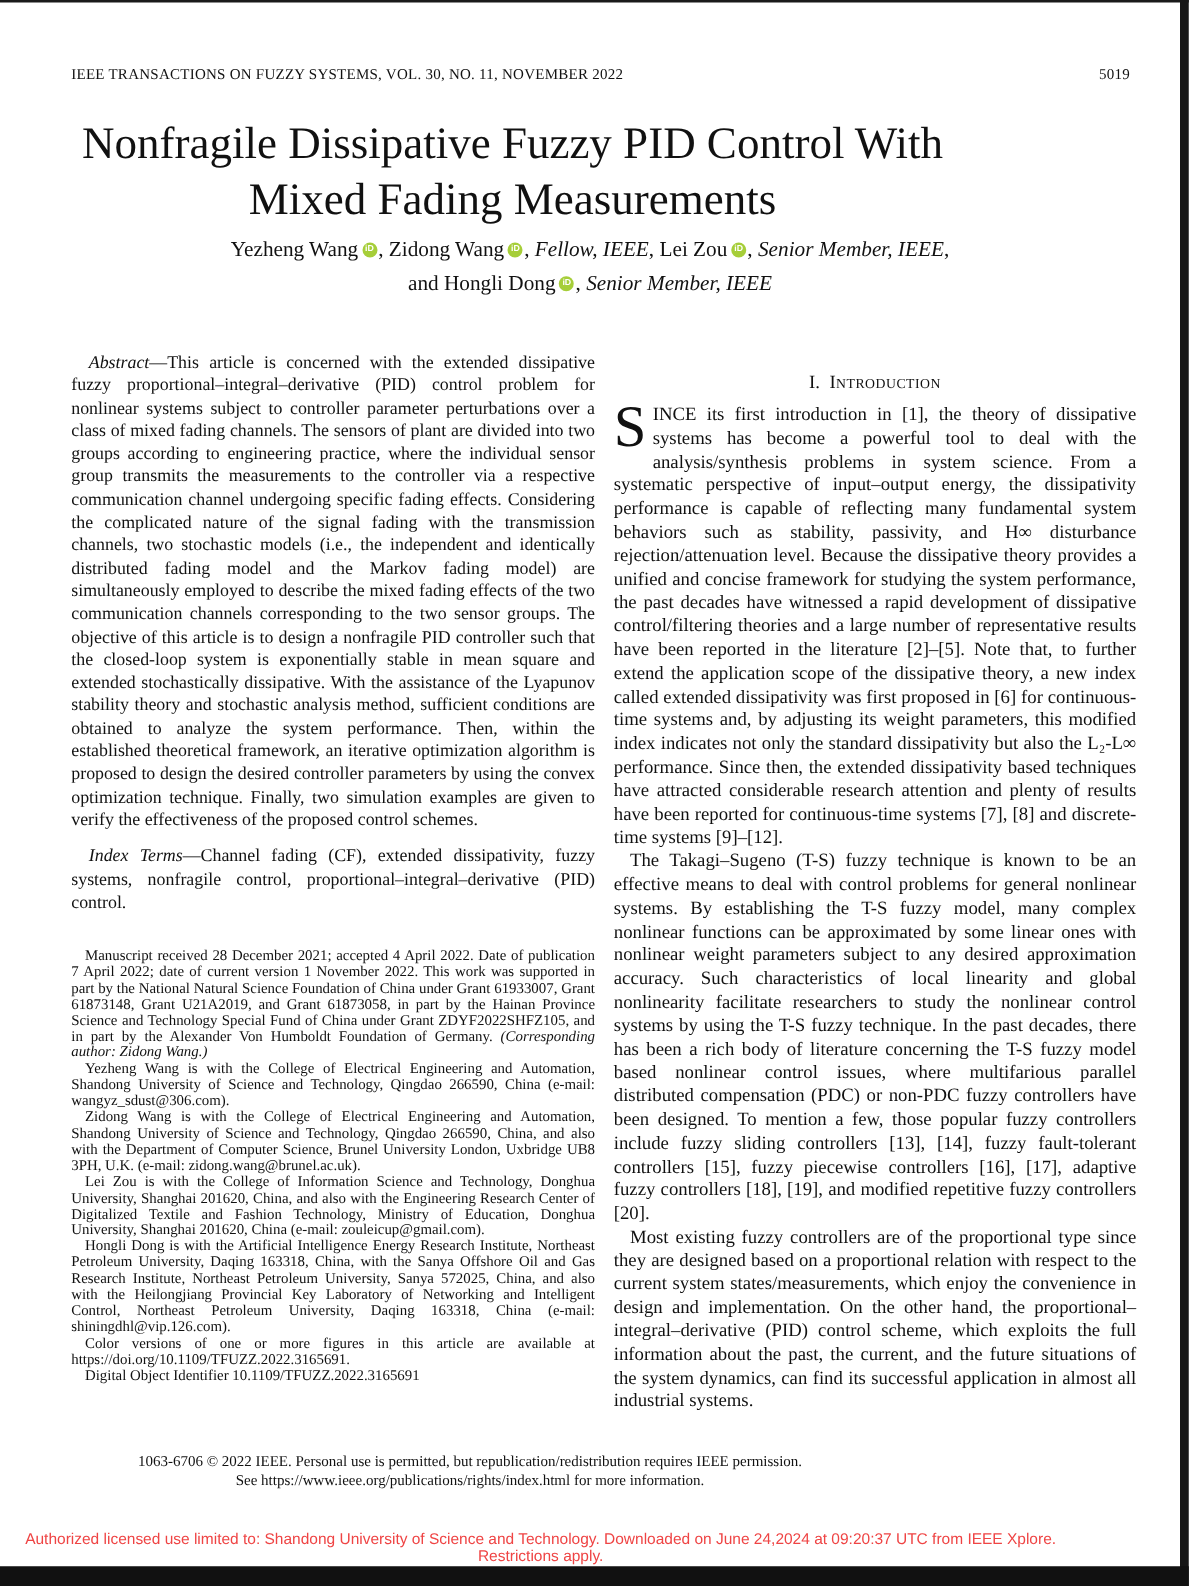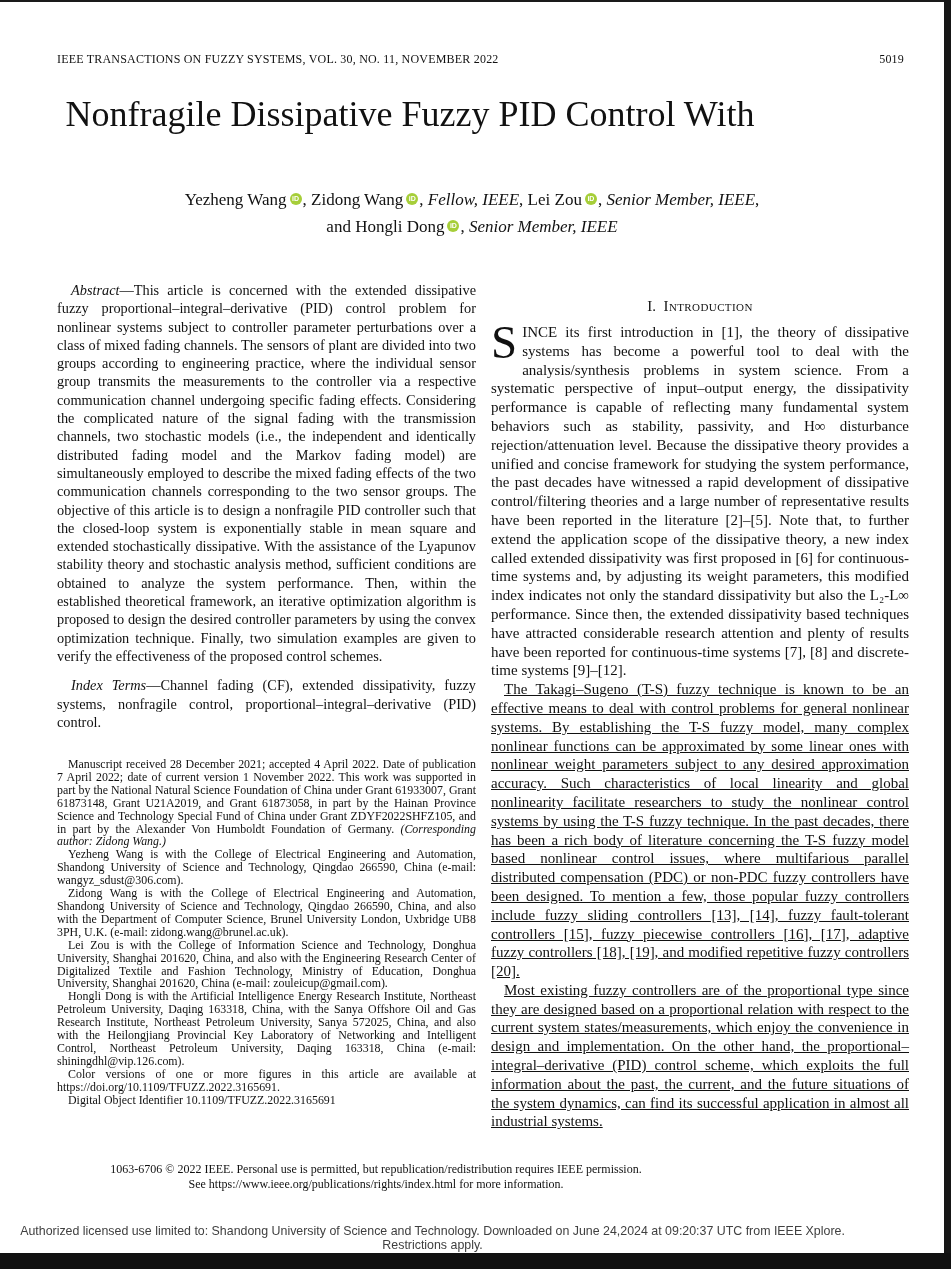--- a/index.html
+++ b/index.html
@@ -35,43 +35,44 @@
   .terms{text-indent:14px;margin-top:11px;}
   .lbl{font-style:italic;}
 
   .footnotes{position:absolute;left:57px;top:758px;width:419px;
              font-size:11.9px;line-height:12.9px;text-align:justify;}
   .footnotes p{margin:0;text-indent:11px;}
 
   .sechead{text-align:center;font-size:15px;margin:0 0 8px 0;}
   .sc{font-variant:small-caps;letter-spacing:.4px;}
   .body-p{font-size:15px;line-height:18.8px;text-align:justify;margin:0;}
-  .body-p.ind{text-indent:13px;text-decoration:underline;}
+  .body-p.ind{text-indent:13px;}
   .dropcap{float:left;font-size:47px;line-height:37px;padding:1px 5px 0 0;}
 
   
   .copyright{position:absolute;left:0;top:1162px;width:752px;text-align:center;
              font-size:12px;line-height:15px;}
   .license{position:absolute;left:0;top:1224px;width:865px;text-align:center;
-           font-family:"Liberation Sans",sans-serif;font-size:12.4px;color:#404040;}
+           font-family:"Liberation Sans",sans-serif;font-size:12.4px;color:#ef4444;}
 </style>
 </head>
 <body>
 
 <div class="edge-top"></div>
 <div class="edge-right"></div>
 <div class="edge-bottom"></div>
 
 <div class="runhead">
   <span>IEEE TRANSACTIONS ON FUZZY SYSTEMS, VOL. 30, NO. 11, NOVEMBER 2022</span>
   <span>5019</span>
 </div>
 
 <div class="titleblock">
   <div class="title">Nonfragile Dissipative Fuzzy PID Control With</div>
+  <div class="title">Mixed Fading Measurements</div>
 </div>
 
 <div class="authors">
   <div><span>Yezheng Wang</span><span class="orcid">iD</span><span>, </span><span>Zidong Wang</span><span class="orcid">iD</span><span>, </span><span class="it">Fellow, IEEE</span><span>, </span><span>Lei Zou</span><span class="orcid">iD</span><span>, </span><span class="it">Senior Member, IEEE</span><span>,</span></div>
   <div><span>and </span><span>Hongli Dong</span><span class="orcid">iD</span><span>, </span><span class="it">Senior Member, IEEE</span></div>
 </div>
 
 <div class="colL">
   <p class="abstract"><span class="lbl">Abstract</span><span>—This article is concerned with the extended dissipative fuzzy proportional–integral–derivative (PID) control problem for nonlinear systems subject to controller parameter perturbations over a class of mixed fading channels. The sensors of plant are divided into two groups according to engineering practice, where the individual sensor group transmits the measurements to the controller via a respective communication channel undergoing specific fading effects. Considering the complicated nature of the signal fading with the transmission channels, two stochastic models (i.e., the independent and identically distributed fading model and the Markov fading model) are simultaneously employed to describe the mixed fading effects of the two communication channels corresponding to the two sensor groups. The objective of this article is to design a nonfragile PID controller such that the closed-loop system is exponentially stable in mean square and extended stochastically dissipative. With the assistance of the Lyapunov stability theory and stochastic analysis method, sufficient conditions are obtained to analyze the system performance. Then, within the established theoretical framework, an iterative optimization algorithm is proposed to design the desired controller parameters by using the convex optimization technique. Finally, two simulation examples are given to verify the effectiveness of the proposed control schemes.</span></p>
   <p class="terms"><span class="lbl">Index Terms</span><span>—Channel fading (CF), extended dissipativity, fuzzy systems, nonfragile control, proportional–integral–derivative (PID) control.</span></p>

